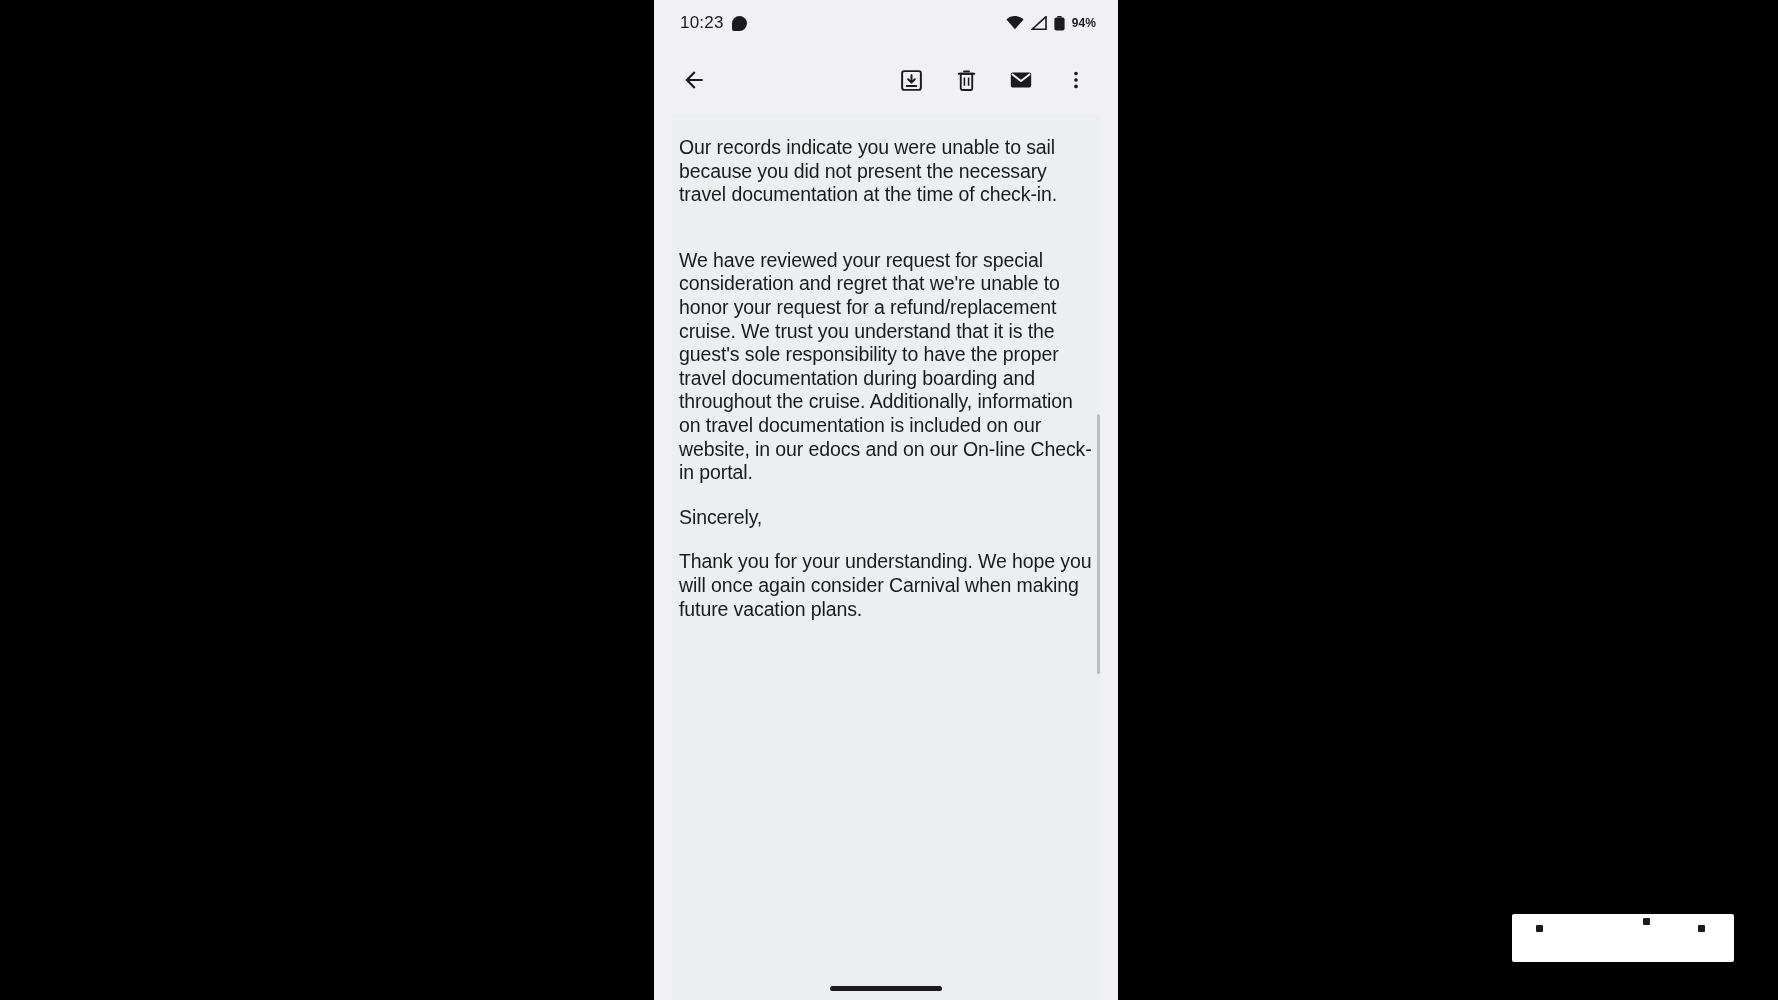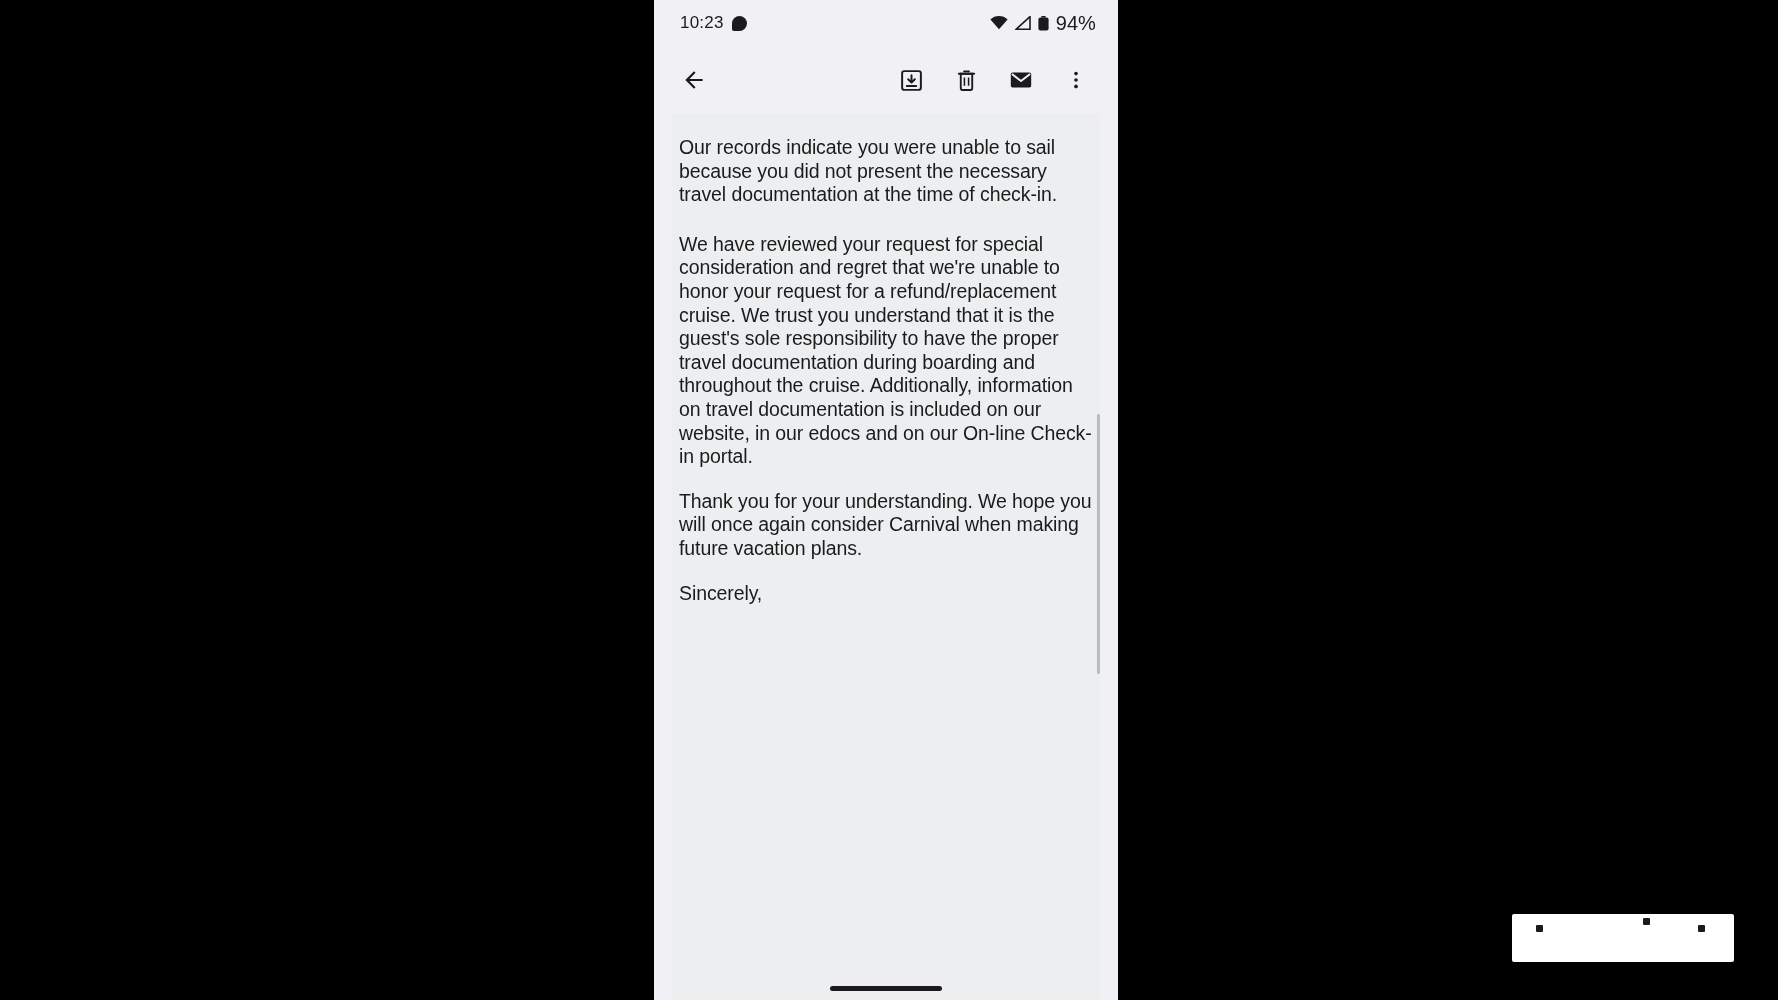--- a/index.html
+++ b/index.html
@@ -57,23 +57,23 @@
     background: #1b1b1f;
     border-radius: 50% 50% 50% 2px;
     display: inline-block;
   }
   .status-right {
     display: flex;
     align-items: center;
     gap: 7px;
   }
   .status-battery-text {
-    font-size: 20px;
+    font-size: 12px;
     color: #1b1b1f;
-    font-weight: 400;
+    font-weight: 700;
     letter-spacing: 0.1px;
   }
   .icon-svg { display: block; }
 
   
   .toolbar {
     height: 68px;
     background: #f1f0f4;
     display: flex;
     align-items: center;
@@ -111,21 +111,21 @@
     overflow: hidden;
   }
   .mail-body p {
     margin: 0 0 21px 0;
     font-size: 19.5px;
     line-height: 23.6px;
     color: #1b1b1b;
     font-family: "Liberation Sans", sans-serif;
     letter-spacing: -0.1px;
   }
-  .mail-body p.blank { margin-bottom: 26px; }
+  .mail-body p.blank { margin-bottom: 42px; }
 
   
   .card-scrollbar {
     position: absolute;
     right: 0px;
     top: 300px;
     width: 3px;
     height: 260px;
     background: #b9bcc0;
     border-radius: 2px;
@@ -253,22 +253,22 @@
           </svg>
         </span>
       </button>
     </div>
 
     <div class="mail-scroll">
       <div class="mail-card">
         <div class="mail-body">
           <p class="blank">Our records indicate you were unable to sail because you did not present the necessary travel documentation at the time of check-in.</p>
           <p> We have reviewed your request for special consideration and regret that we're unable to honor your request for a refund/replacement cruise. We trust you understand that it is the guest's sole responsibility to have the proper travel documentation during boarding and throughout the cruise.  Additionally, information on travel documentation is included on our website, in our edocs and on our On-line Check-in portal.</p>
+          <p>Sincerely,</p>
           <p>Thank you for your understanding.  We hope you will once again consider Carnival when making future vacation plans.</p>
-          <p>Sincerely,</p>
         </div>
         <div class="card-scrollbar"></div>
       </div>
     </div>
 
     <div class="gesture-bar"></div>
   </div>
 
   <div class="corner-widget">
     <span class="cw-dot d1"></span>

